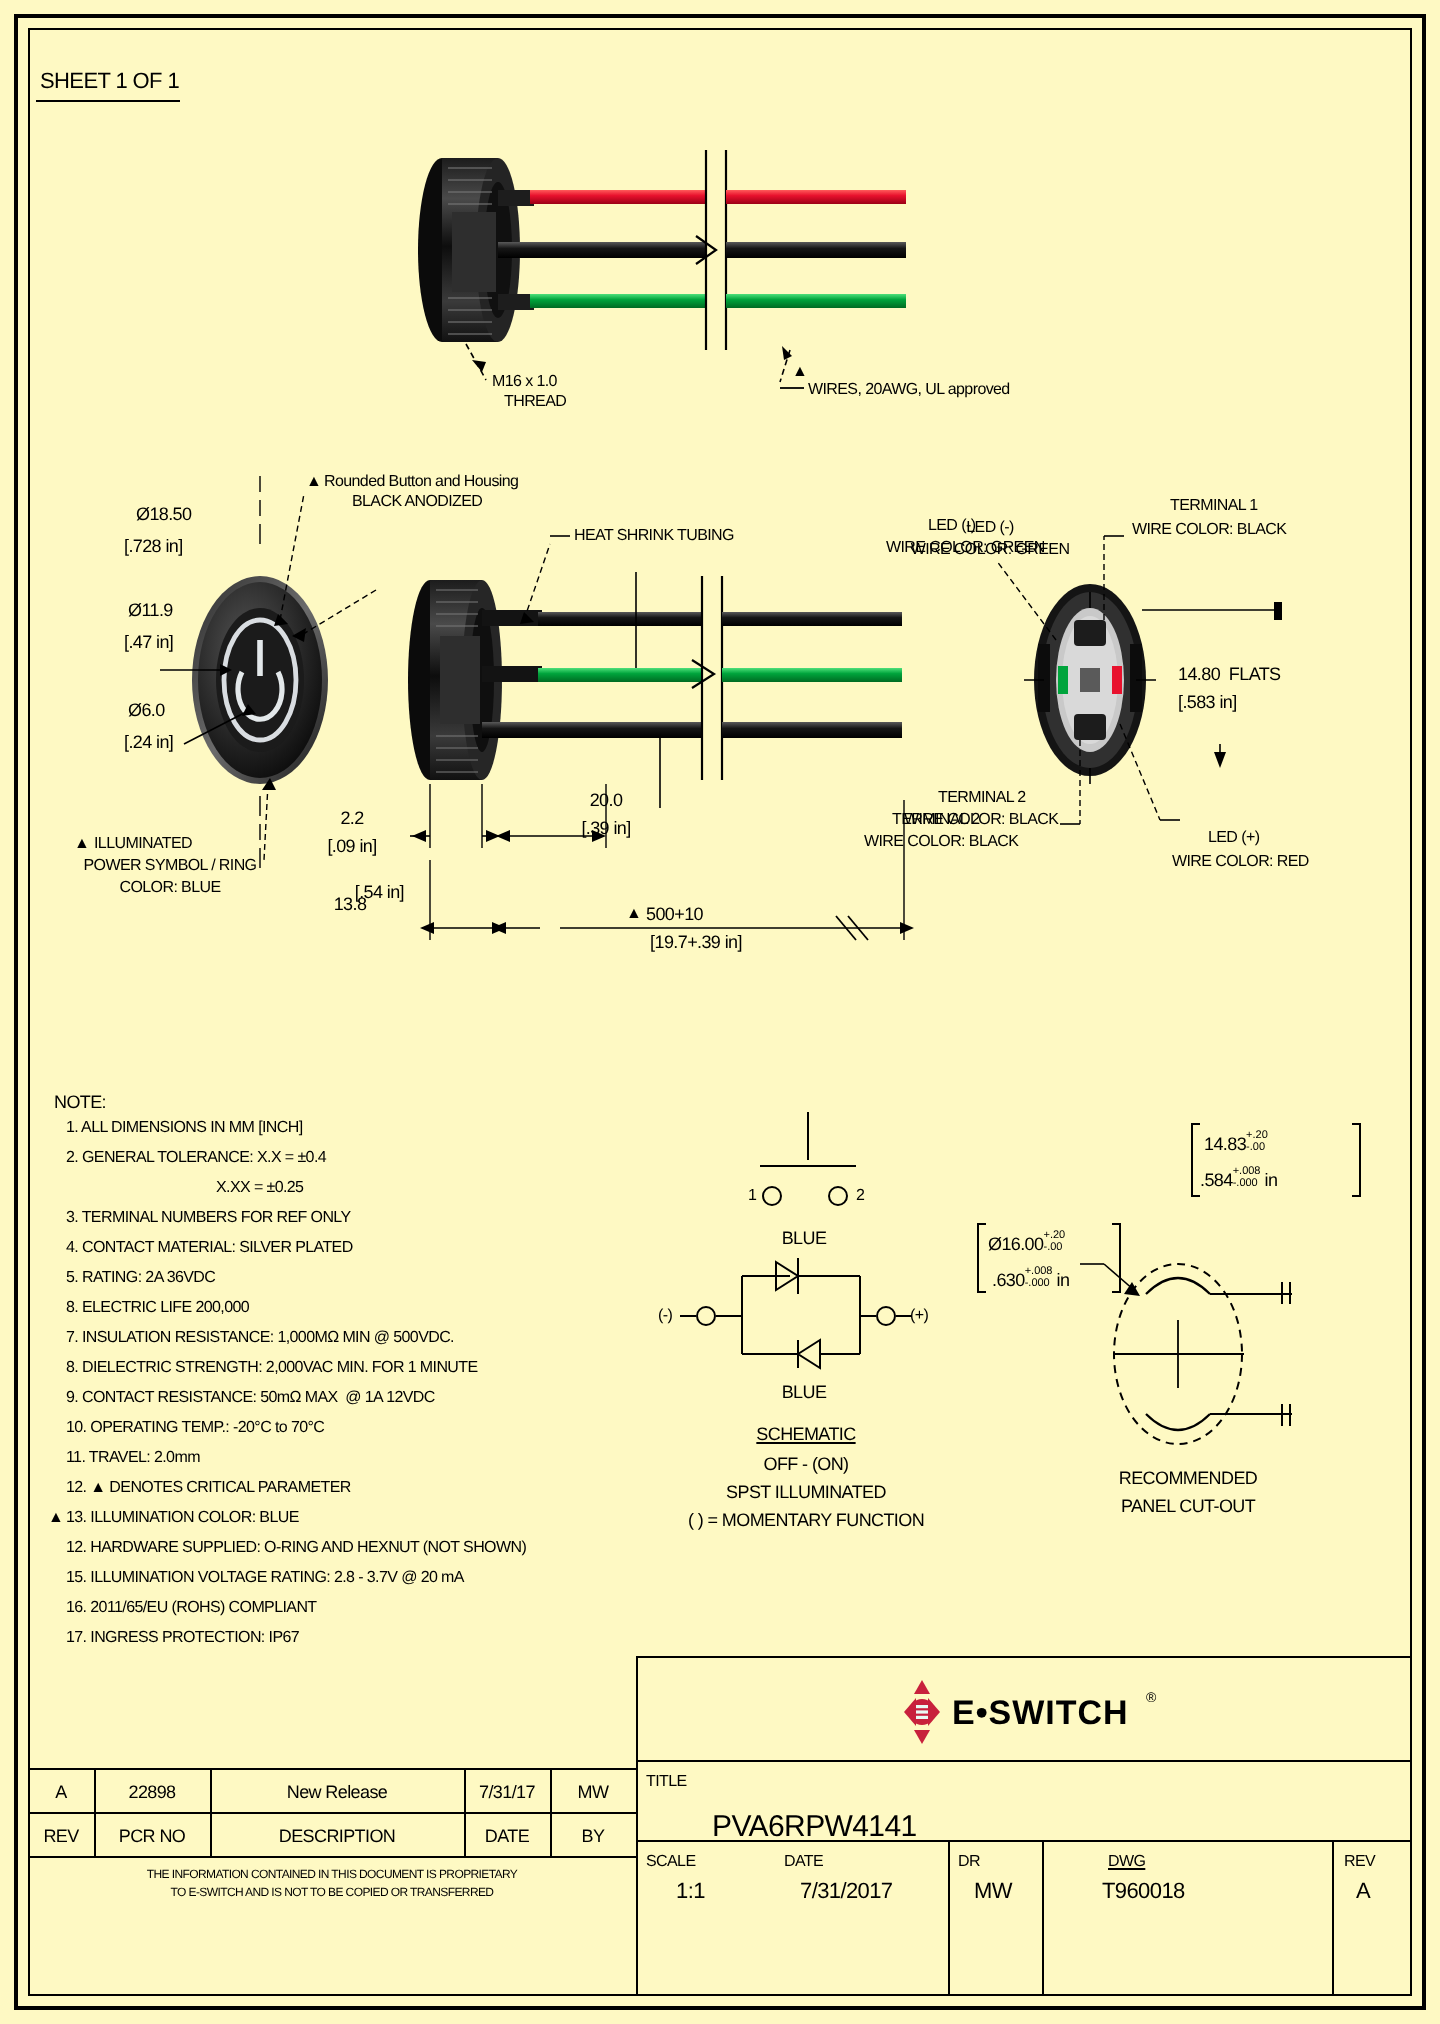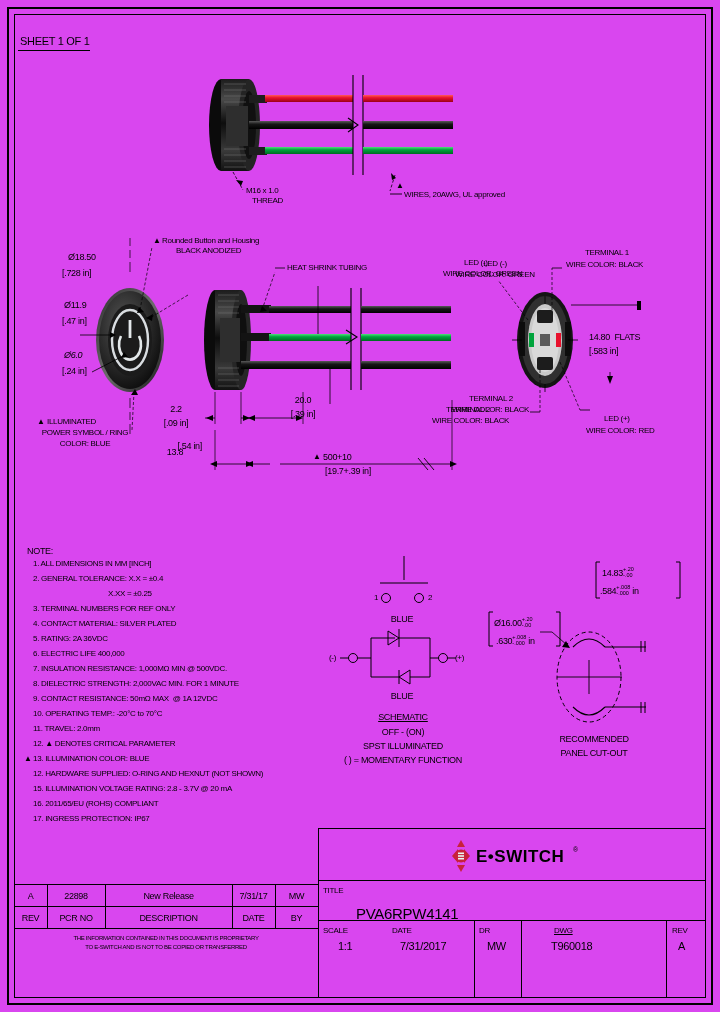--- a/index.html
+++ b/index.html
@@ -1,18 +1,18 @@
 <!DOCTYPE html>
 <html><head>
 <meta charset="utf-8">
 <title>Engineering Drawing</title>
 <style>
   html,body{margin:0;padding:0;background:#e8fbf3;}
   body{width:720px;height:1012px;font-family:"Liberation Sans",sans-serif;color:#000;overflow:hidden;}
-  #sheet{position:relative;width:720px;height:1012px;background:#d946ef;}
+  #sheet{position:relative;width:720px;height:1012px;background:#fef9c3;}
   .border-outer{position:absolute;left:7px;top:7px;width:706px;height:998px;border:2px solid #000;box-sizing:border-box;}
   .border-inner{position:absolute;left:14px;top:14px;width:692px;height:984px;border:1px solid #000;box-sizing:border-box;}
   .txt{position:absolute;white-space:pre;font-family:"Liberation Sans Narrow","Liberation Sans",sans-serif;
        font-size:8px;line-height:9px;letter-spacing:-0.3px;transform-origin:left top;}
   .t8{font-size:8px;line-height:9px;}
   .t9{font-size:9px;line-height:10px;}
   .t11{font-size:11px;line-height:12px;}
   .t6{font-size:6px;line-height:7px;}
   .ctr{text-align:center;}
   .ul{text-decoration:underline;}
@@ -134,21 +134,21 @@
     <path d="M140 310 L152 247" stroke="#000" stroke-width="0.7" stroke-dasharray="3,2" fill="none"></path>
     <path d="M139 307 l5 5 l-7 1 z" fill="#000"></path>
     <path d="M134 392 L132 430" stroke="#000" stroke-width="0.7" stroke-dasharray="3,2" fill="none"></path>
     <path d="M135 389 l3 6 l-7 0 z" fill="#000"></path>
   </svg>
 
   <div class="txt t9" style="left:68px;top:252px;">Ø18.50</div>
   <div class="txt t9" style="left:62px;top:268px;">[.728 in]</div>
   <div class="txt t9" style="left:64px;top:300px;">Ø11.9</div>
   <div class="txt t9" style="left:62px;top:316px;">[.47 in]</div>
-  <div class="txt t9" style="left:64px;top:350px;font-style:italic;">Ø6.0</div>
+  <div class="txt t9" style="left:64px;top:350px;">Ø6.0</div>
   <div class="txt t9" style="left:62px;top:366px;">[.24 in]</div>
 
   <div class="txt t8" style="left:153px;top:236px;">▲</div>
   <div class="txt t8" style="left:162px;top:236px;">Rounded Button and Housing</div>
   <div class="txt t8" style="left:176px;top:246px;">BLACK ANODIZED</div>
 
   <div class="txt t8" style="left:37px;top:417px;">▲</div>
   <div class="txt t8" style="left:47px;top:417px;">ILLUMINATED</div>
   <div class="txt t8 ctr" style="left:20px;top:428px;width:130px;">POWER SYMBOL / RING</div>
   <div class="txt t8 ctr" style="left:20px;top:439px;width:130px;">COLOR: BLUE</div>
@@ -274,21 +274,21 @@
   <div class="txt t9" style="left:589px;top:346px;text-align:center;">[.583 in]</div>
 
   <div class="txt t9" style="left:27px;top:546px;font-weight:400;">NOTE:</div>
   <div id="notes-list">
       <div class="txt t8" style="left: 33px; top: 559px;">1. ALL DIMENSIONS IN MM [INCH]</div>
       <div class="txt t8" style="left: 33px; top: 574px;">2. GENERAL TOLERANCE: X.X = ±0.4</div>
       <div class="txt t8" style="left: 108px; top: 589px;">X.XX = ±0.25</div>
       <div class="txt t8" style="left: 33px; top: 604px;">3. TERMINAL NUMBERS FOR REF ONLY</div>
       <div class="txt t8" style="left: 33px; top: 619px;">4. CONTACT MATERIAL: SILVER PLATED</div>
       <div class="txt t8" style="left: 33px; top: 634px;">5. RATING: 2A 36VDC</div>
-      <div class="txt t8" style="left: 33px; top: 649px;">6. ELECTRIC LIFE 400,000</div>
+      <div class="txt t8" style="left: 33px; top: 649px;">8. ELECTRIC LIFE 200,000</div>
       <div class="txt t8" style="left: 33px; top: 664px;">7. INSULATION RESISTANCE: 1,000MΩ MIN @ 500VDC.</div>
       <div class="txt t8" style="left: 33px; top: 679px;">8. DIELECTRIC STRENGTH: 2,000VAC MIN. FOR 1 MINUTE</div>
       <div class="txt t8" style="left: 33px; top: 694px;">9. CONTACT RESISTANCE: 50mΩ MAX  @ 1A 12VDC</div>
       <div class="txt t8" style="left: 33px; top: 709px;">10. OPERATING TEMP.: -20°C to 70°C</div>
       <div class="txt t8" style="left: 33px; top: 724px;">11. TRAVEL: 2.0mm</div>
       <div class="txt t8" style="left: 33px; top: 739px;">12. ▲ DENOTES CRITICAL PARAMETER</div>
       <div class="txt t8" style="left: 33px; top: 754px;">13. ILLUMINATION COLOR: BLUE</div>
       <div class="txt t8" style="left: 24px; top: 754px;">▲</div>
       <div class="txt t8" style="left: 33px; top: 769px;">12. HARDWARE SUPPLIED: O-RING AND HEXNUT (NOT SHOWN)</div>
       <div class="txt t8" style="left: 33px; top: 784px;">15. ILLUMINATION VOLTAGE RATING: 2.8 - 3.7V @ 20 mA</div>

